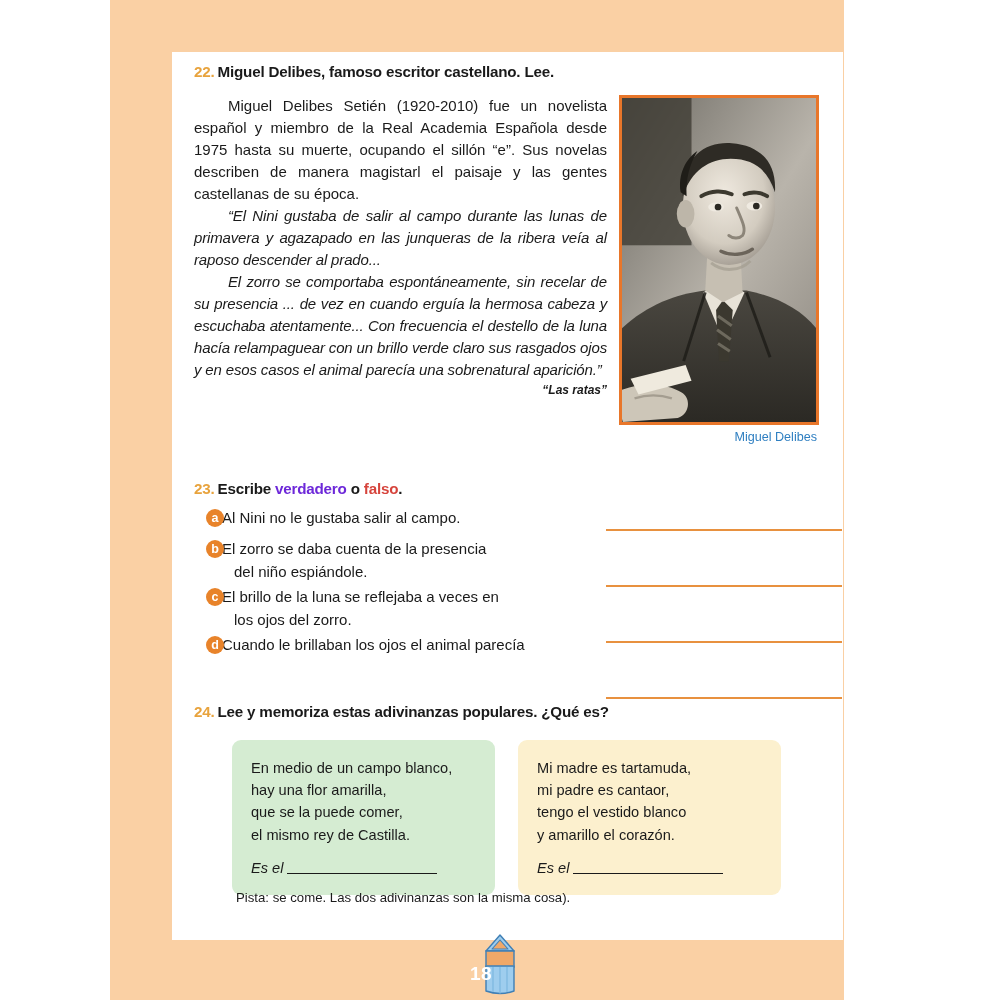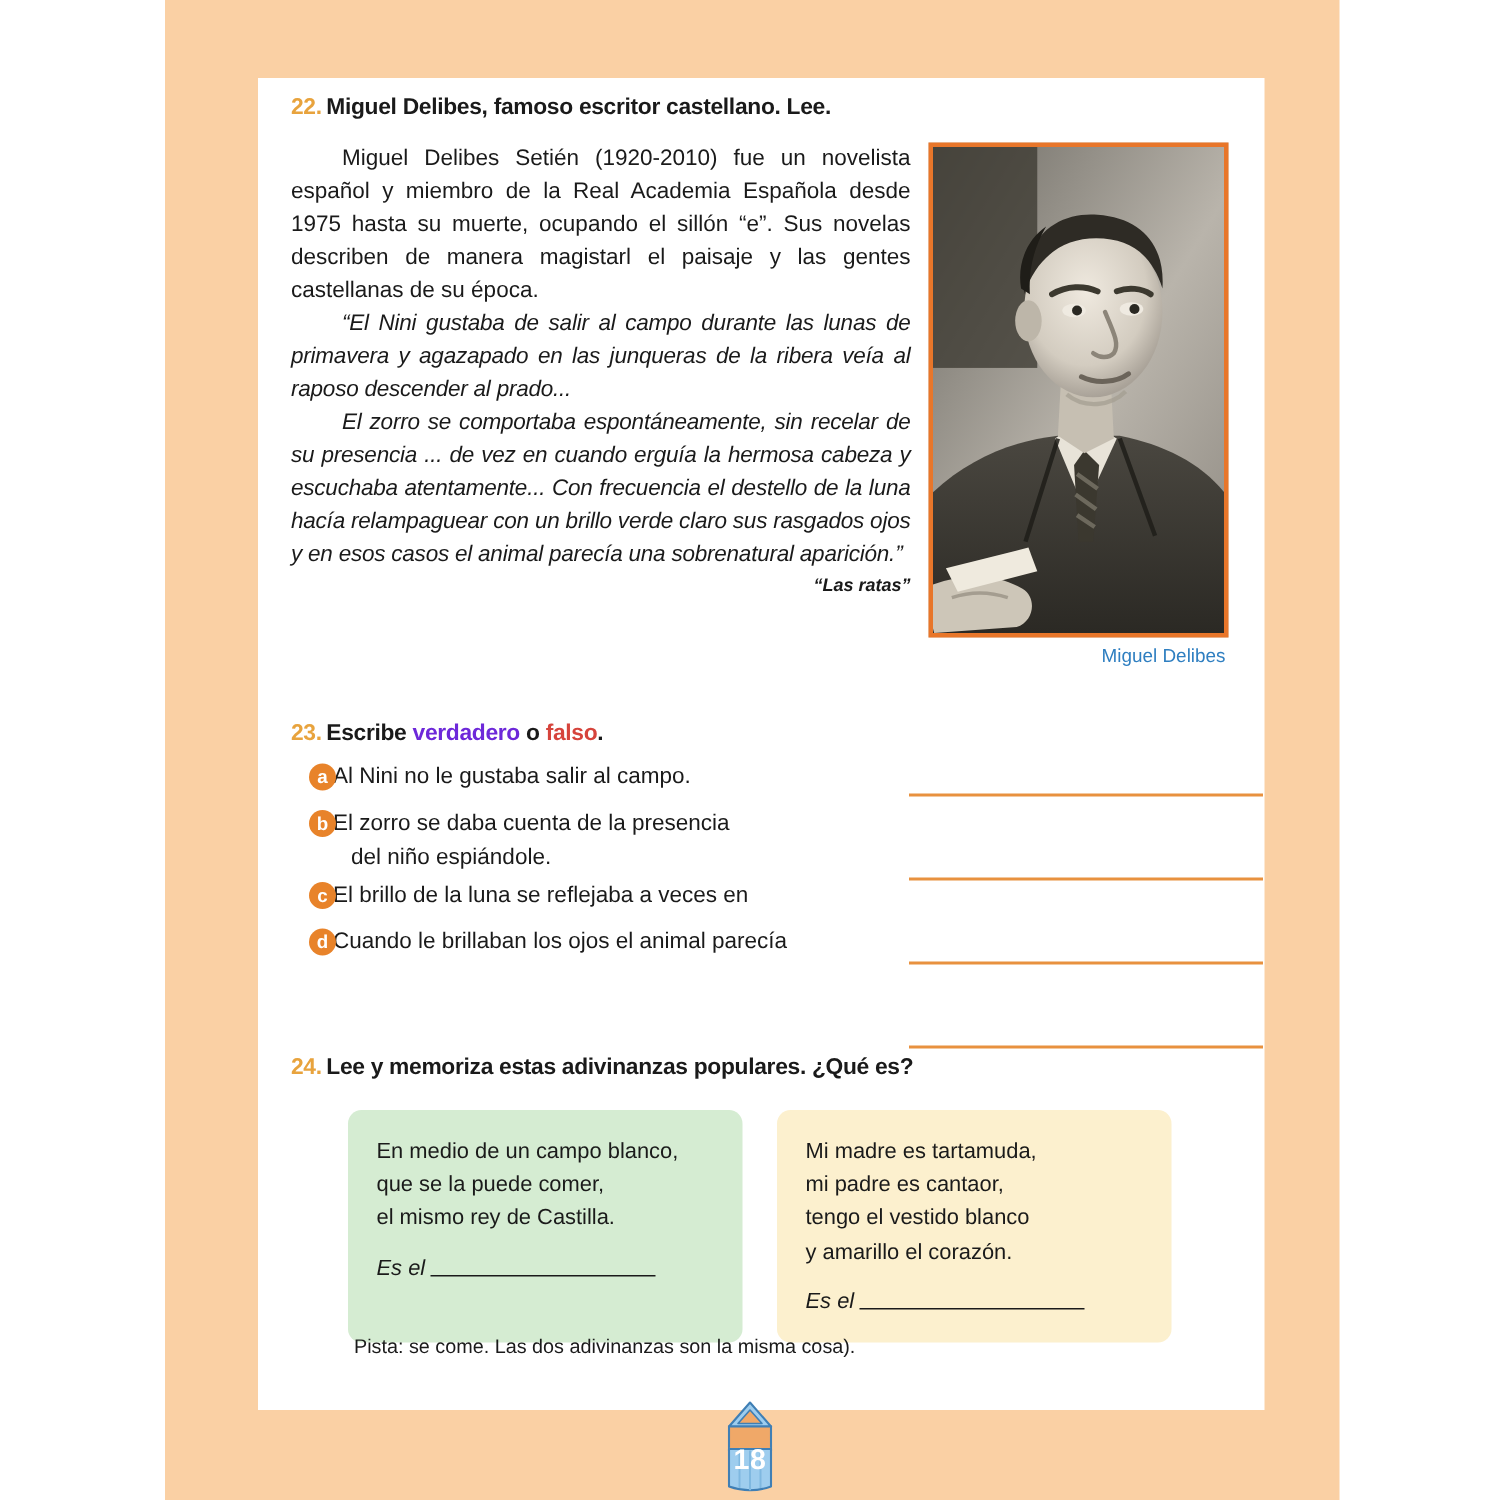--- a/index.html
+++ b/index.html
@@ -6,21 +6,21 @@
 
   html, body {
     width: 1000px;
     height: 1000px;
     background: #ffffff;
     font-family: "Liberation Sans", sans-serif;
   }
 
   #page {
     position: relative;
-    width: 1000px;
+    width: 844px;
     height: 1000px;
     background: #ffffff;
     overflow: hidden;
   }
 
   
   #frame {
     position: absolute;
     left: 110px;
     top: 0px;
@@ -209,21 +209,21 @@
     top: 933px;
     width: 60px;
     height: 64px;
   }
   #pencil svg { display: block; }
   #pencil .pgnum {
     position: absolute;
     left: 0;
     top: 30px;
     width: 60px;
-    text-align: center;
+    text-align: left;
     font-size: 19px;
     font-weight: bold;
     color: #ffffff;
     letter-spacing: 0.5px;
   }
 </style>
 </head>
 <body>
 
 <div id="page">
@@ -328,20 +328,21 @@
             <div class="tf-text">
               <span>El zorro se daba cuenta de la presencia</span>
               <span class="cont">del niño espiándole.</span>
             </div>
           </div>
 
           <div class="tf-row">
             <span class="bullet">c</span>
             <div class="tf-text">
               <span>El brillo de la luna se reflejaba a veces en</span>
+              <span class="cont">los ojos del zorro.</span>
             </div>
           </div>
 
           <div class="tf-row">
             <span class="bullet">d</span>
             <div class="tf-text">
               <span>Cuando le brillaban los ojos el animal parecía</span>
             </div>
           </div>
 
@@ -354,20 +355,21 @@
 
       <div id="block24">
         <div id="head24" class="q-heading">
           <span class="q-num">24.</span><span>Lee y memoriza estas adivinanzas populares. ¿Qué es?</span>
         </div>
 
         <div class="riddles">
 
           <div class="riddle-box riddle-green">
             <div class="riddle-line">En medio de un campo blanco,</div>
+            <div class="riddle-line">hay una flor amarilla,</div>
             <div class="riddle-line">que se la puede comer,</div>
             <div class="riddle-line">el mismo rey de Castilla.</div>
             <div class="es-el">
               <span>Es el</span><span class="es-blank"></span>
             </div>
           </div>
 
           <div class="riddle-box riddle-yellow">
             <div class="riddle-line">Mi madre es tartamuda,</div>
             <div class="riddle-line">mi padre es cantaor,</div>

